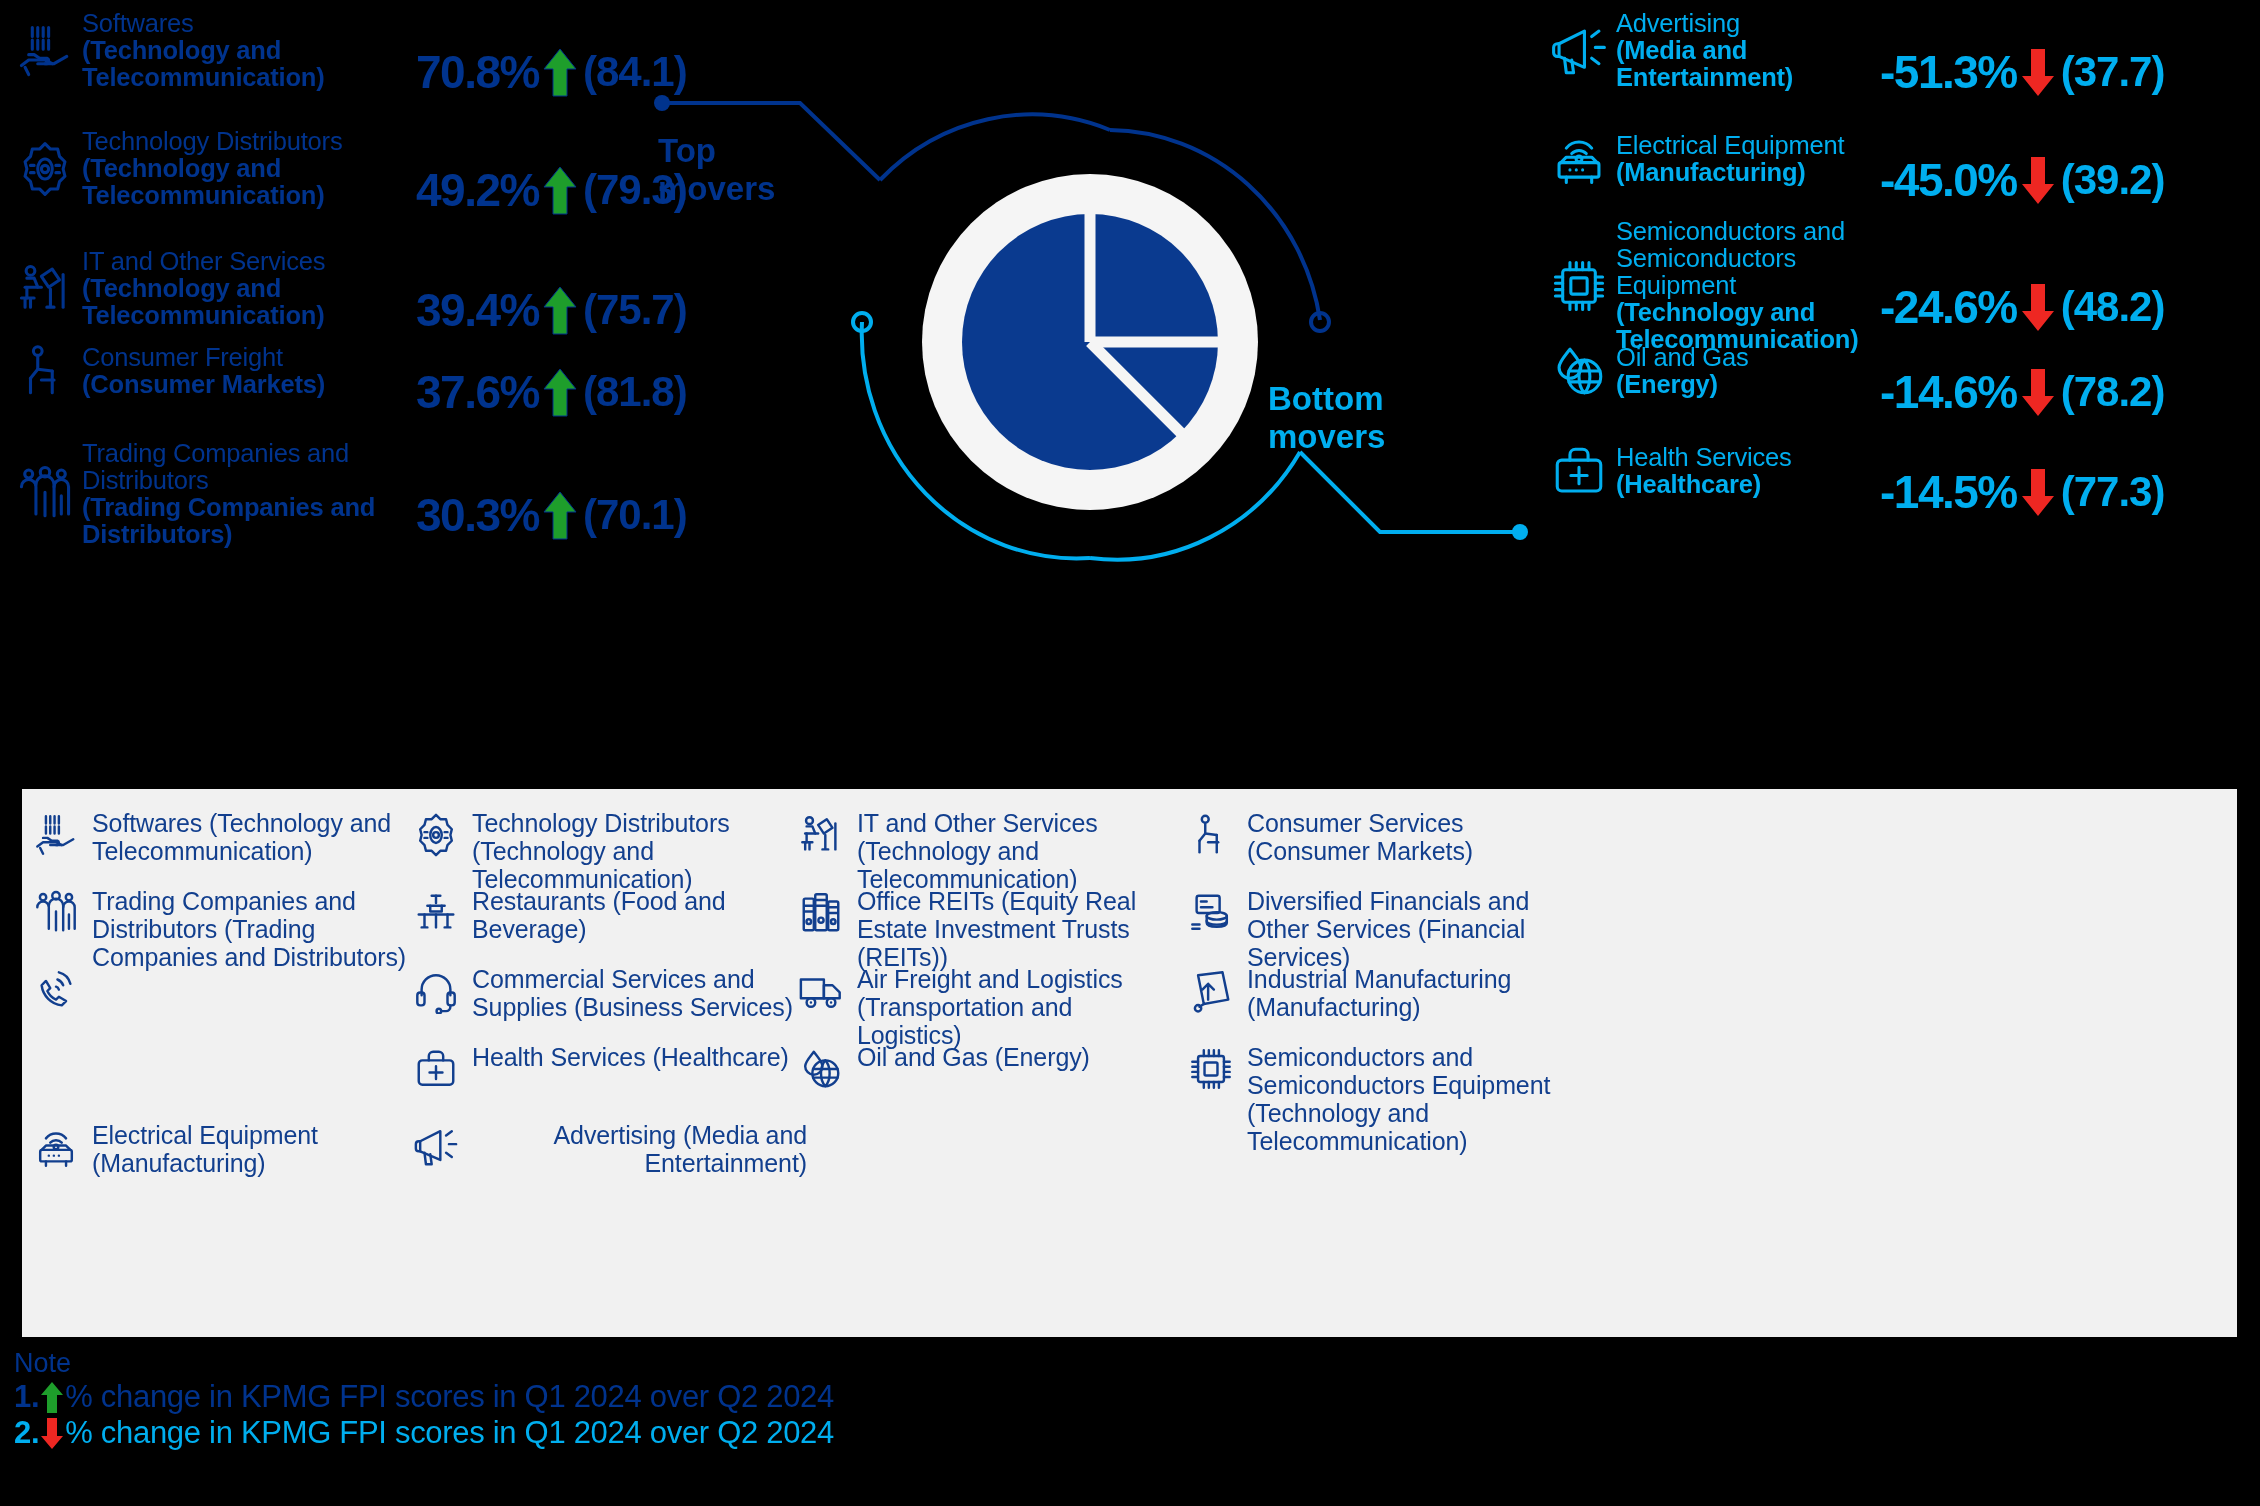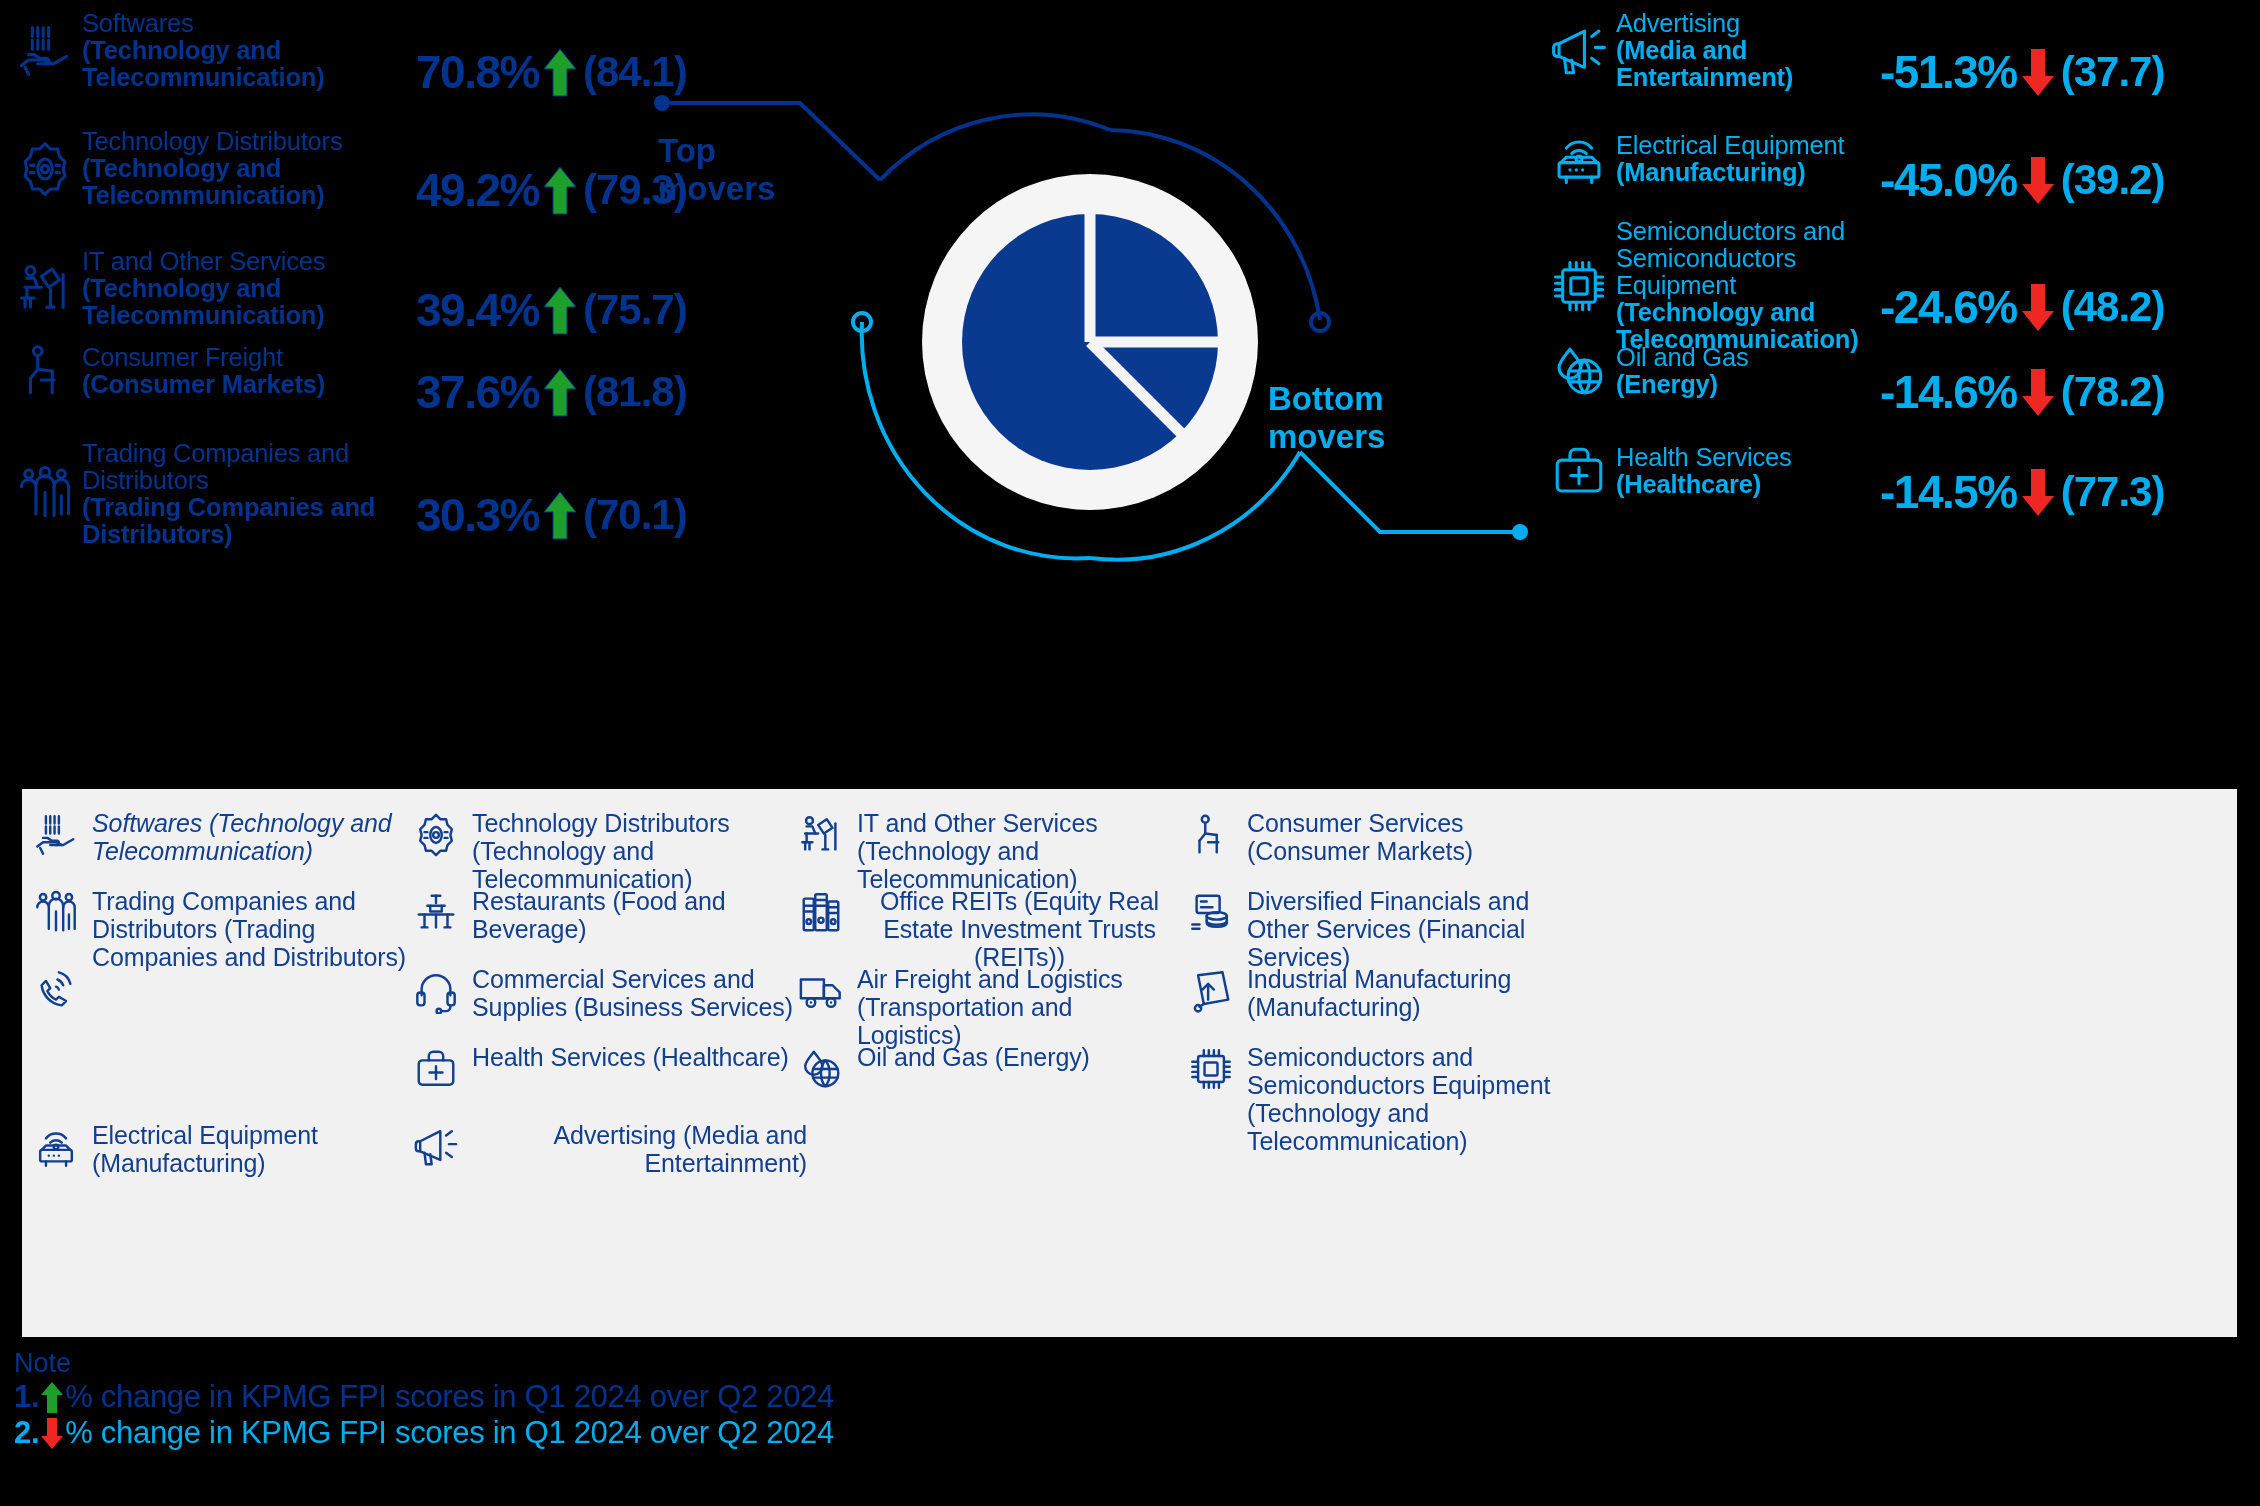--- a/index.html
+++ b/index.html
@@ -341,21 +341,21 @@
     </g>
 
     <text x="18" y="92" fill="#00338D" font-size="33" font-weight="700" font-family="Liberation Sans, sans-serif">Top</text>
     <text x="18" y="130" fill="#00338D" font-size="33" font-weight="700" font-family="Liberation Sans, sans-serif">movers</text>
     <text x="628" y="340" fill="#00AEEF" font-size="33" font-weight="700" font-family="Liberation Sans, sans-serif">Bottom</text>
     <text x="628" y="378" fill="#00AEEF" font-size="33" font-weight="700" font-family="Liberation Sans, sans-serif">movers</text>
   </svg>
 </div>
 
 <div id="legend">
-    <div class="lg-row" style="left: 10px; top: 20px; width: 385px; font-style: italic;">
+    <div class="lg-row" style="left: 10px; top: 20px; width: 385px;">
       <div class="lic" style="color: rgb(18, 63, 142);">
         <svg viewBox="0 0 32 32">
           <g fill="none" stroke="currentColor" stroke-width="1.7" stroke-linecap="round" stroke-linejoin="round">
             <path d="M9 3v5M12 3v5M15 3v5M18 3v5"></path>
             <path d="M9 10v5M12 10v5M15 10v5M18 10v5"></path>
             <path d="M3 24l4-3h9l4 2"></path>
             <path d="M12 23h5a1.6 1.6 0 000-3h-4l-3-2H7"></path>
             <path d="M16 23h5l7-4"></path>
             <path d="M5 25l2 4"></path>
           </g>
@@ -432,21 +432,21 @@
             <path d="M10 11h12"></path>
             <path d="M12 11v4h8v-4"></path>
             <path d="M4 17h24"></path>
             <path d="M8 17v9M24 17v9M6 26h4M22 26h4"></path>
             <path d="M16 17v9"></path>
           </g>
         </svg>
       </div>
       <div class="ltx" style="width: 340px;">Restaurants (Food and Beverage)</div>
     </div>
-    <div class="lg-row" style="left: 775px; top: 98px; width: 385px; text-align: center;">
+    <div class="lg-row" style="left: 775px; top: 98px; width: 385px;">
       <div class="lic" style="color: rgb(18, 63, 142);">
         <svg viewBox="0 0 32 32">
           <g fill="none" stroke="currentColor" stroke-width="1.7" stroke-linecap="round" stroke-linejoin="round">
             <rect x="4" y="6" width="7" height="22" rx="1"></rect>
             <rect x="12" y="3" width="8" height="25" rx="1"></rect>
             <rect x="21" y="8" width="7" height="20" rx="1"></rect>
             <path d="M5 11h5M5 15h5"></path>
             <path d="M13 7h6M13 11h6"></path>
             <path d="M22 12h5M22 16h5"></path>
             <circle cx="7.5" cy="22" r="1.6"></circle>

